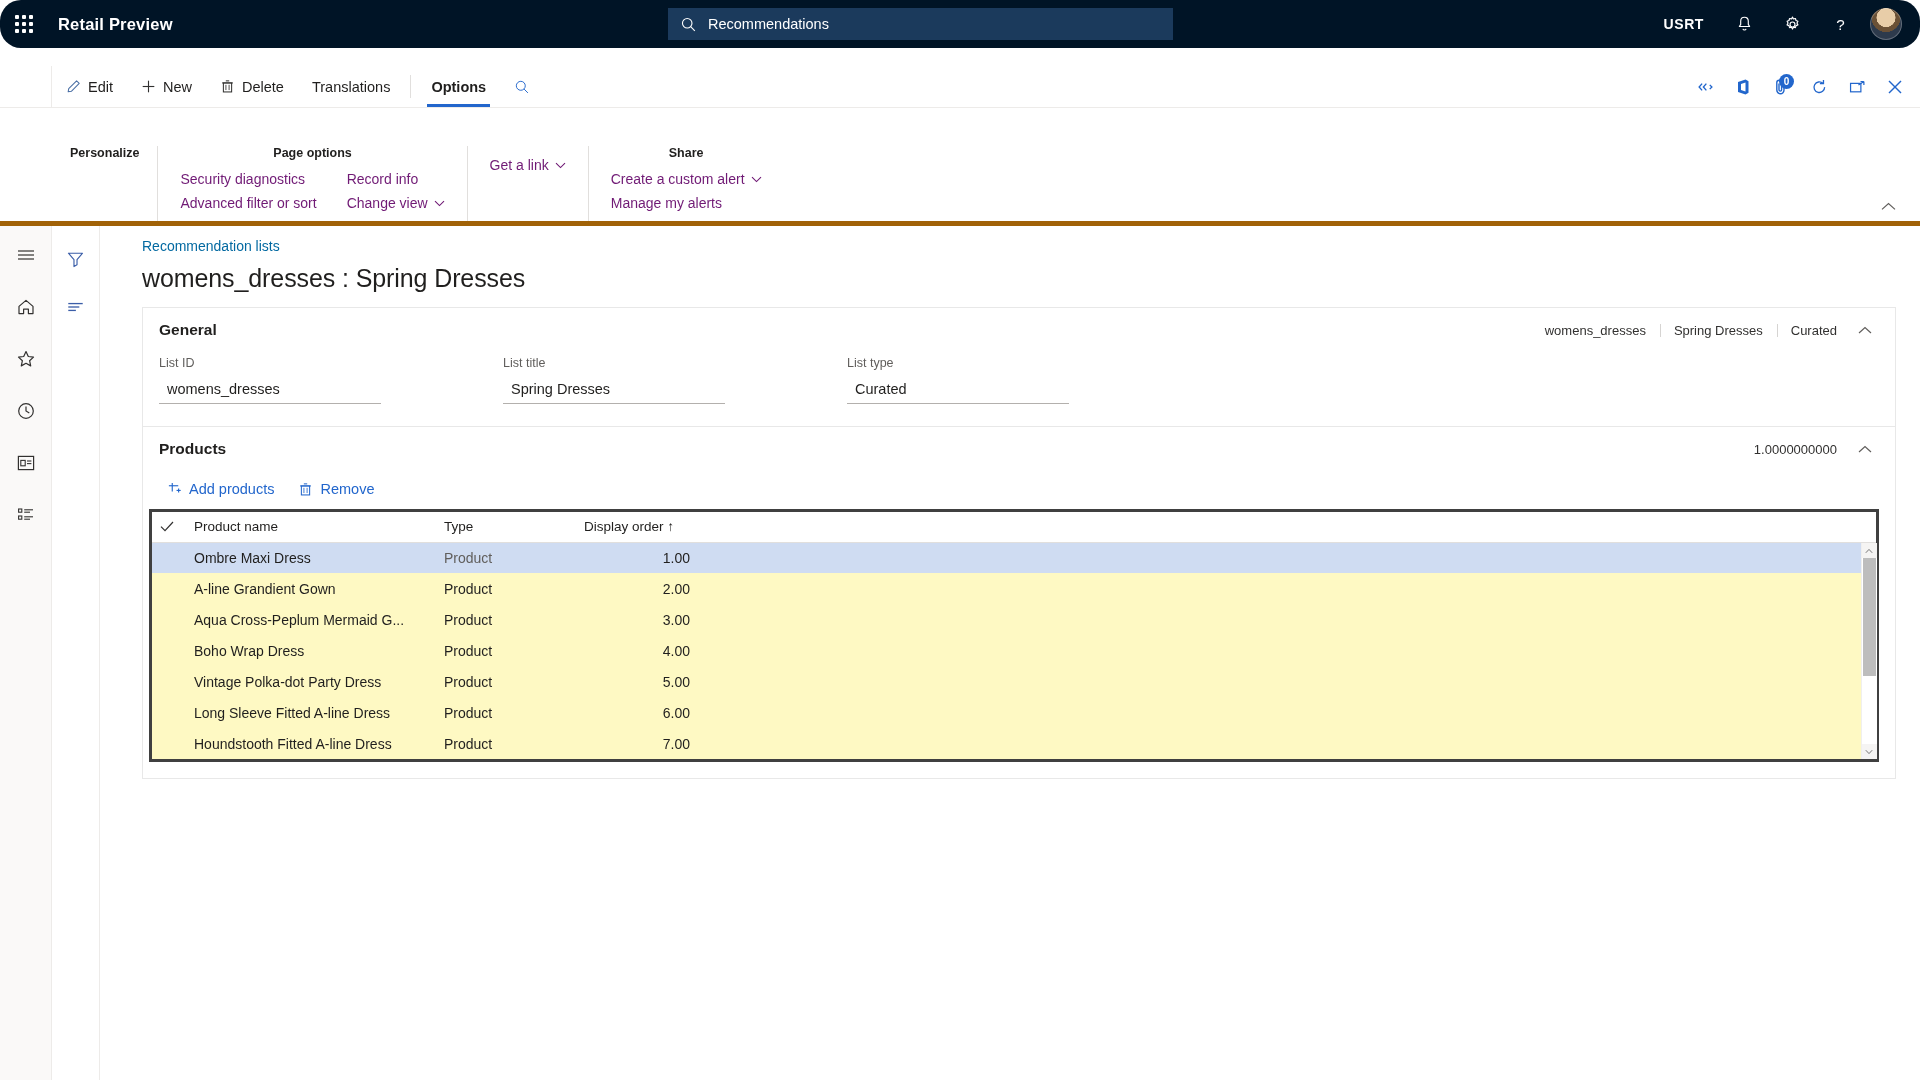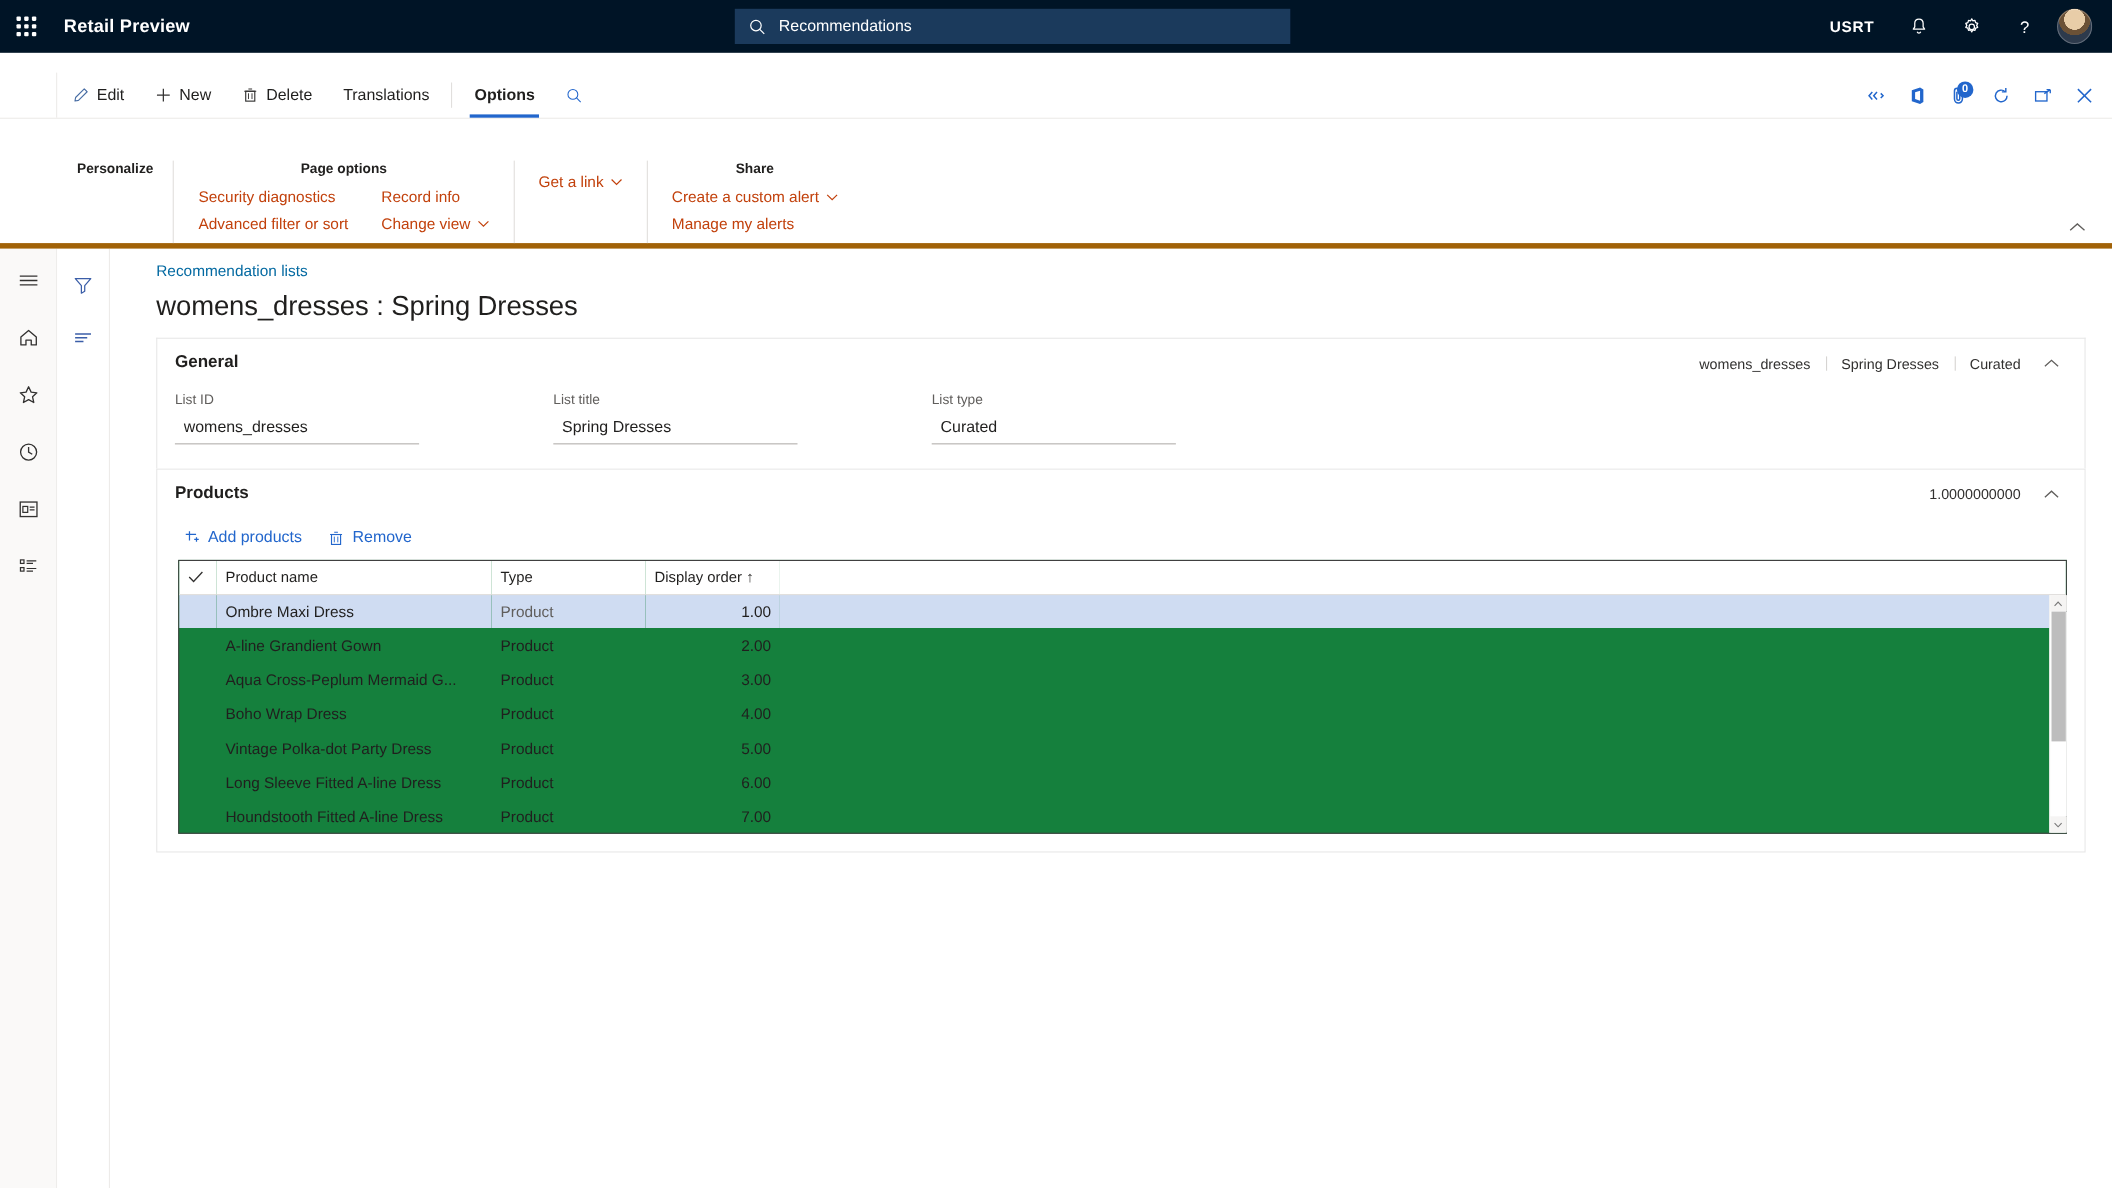--- a/index.html
+++ b/index.html
@@ -7,21 +7,21 @@
     width: 1920px; height: 1080px;
     font-family: "Liberation Sans", sans-serif;
     background: #ffffff;
     overflow: hidden;
     -webkit-font-smoothing: antialiased;
   }
 
   
   .topbar {
     height: 48px; background: #001426; display: flex; align-items: center;
-    position: relative; color: #ffffff;
+    position: relative; color: #ffffff; border-radius: 21px;
   }
   .waffle {
     width: 48px; height: 48px; display: flex; align-items: center; justify-content: center;
     cursor: pointer;
   }
   .waffle-grid { display: grid; grid-template-columns: repeat(3, 4px); grid-gap: 3px; }
   .waffle-grid i { width: 4px; height: 4px; background: #ffffff; border-radius: 1px; display: block; }
   .app-title { font-size: 16.5px; font-weight: bold; letter-spacing: .2px; margin-left: 10px; }
 
   .search-box {
@@ -74,21 +74,21 @@
   .ribbon-panel {
     min-height: 86px; background: #ffffff; display: flex; padding: 6px 0 0 52px;
     border-bottom: 5px solid #a16207; position: relative; margin-top: 32px;
   }
   .rgroup { padding: 0 18px; display: flex; flex-direction: column; position: relative; }
   .rgroup + .rgroup { border-left: 1px solid #e1dfdd; }
   .rgroup-title { font-size: 12.5px; font-weight: bold; color: #201f1e; text-align: center; margin-bottom: 9px; }
   .rgroup-cols { display: flex; gap: 22px; }
   .rcol { display: flex; flex-direction: column; gap: 4px; }
   .ritem {
-    font-size: 14px; color: #c2410c; cursor: pointer; white-space: nowrap; padding: 2px 4px;
+    font-size: 14px; color: #701a75; cursor: pointer; white-space: nowrap; padding: 2px 4px;
     display: flex; align-items: center; gap: 6px;
   }
   .ritem.disabled { color: #a19f9d; cursor: default; }
   .collapse-ribbon {
     position: absolute; right: 20px; bottom: 6px; cursor: pointer; padding: 4px;
   }
 
   
   .body-wrap { display: flex; height: calc(1080px - 48px - 42px - 87px); }
   .nav-rail {
@@ -133,21 +133,21 @@
     font-family: "Liberation Sans", sans-serif;
   }
 
   
   .grid-toolbar { display: flex; align-items: center; padding: 6px 16px 8px 16px; gap: 8px; }
   .gt-btn {
     display: flex; align-items: center; gap: 7px; font-size: 14.5px; color: #2266cc;
     padding: 4px 8px; cursor: pointer;
   }
 
-  .grid-wrap { margin: 0 16px 16px 19px; border: 1px solid #404040; position: relative; background: #15803d; }
+  .grid-wrap { margin: 0 16px 16px 6px; border: 3px solid #404040; position: relative; background: #fef9c3; }
   table.grid { width: 100%; border-collapse: collapse; table-layout: fixed; }
   table.grid th {
     font-size: 13.5px; font-weight: normal; color: #201f1e; text-align: left; height: 30px;
     border-bottom: 1px solid #e1dfdd; padding: 0 8px; background: #ffffff; cursor: pointer;
   }
   table.grid td {
     font-size: 14px; color: #201f1e; height: 31px; padding: 0 8px;
     overflow: hidden; white-space: nowrap; text-overflow: ellipsis;
   }
   .col-check { width: 34px; }

